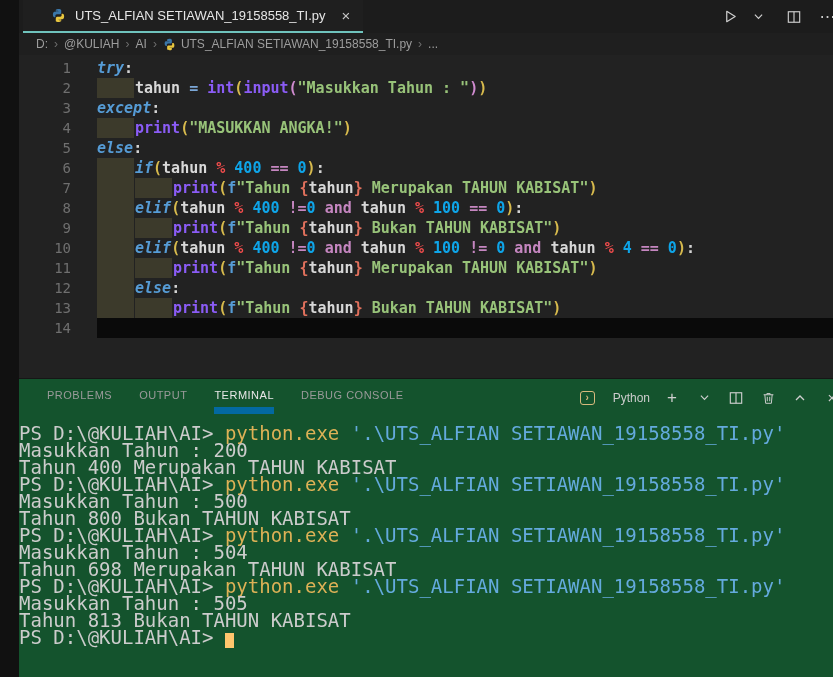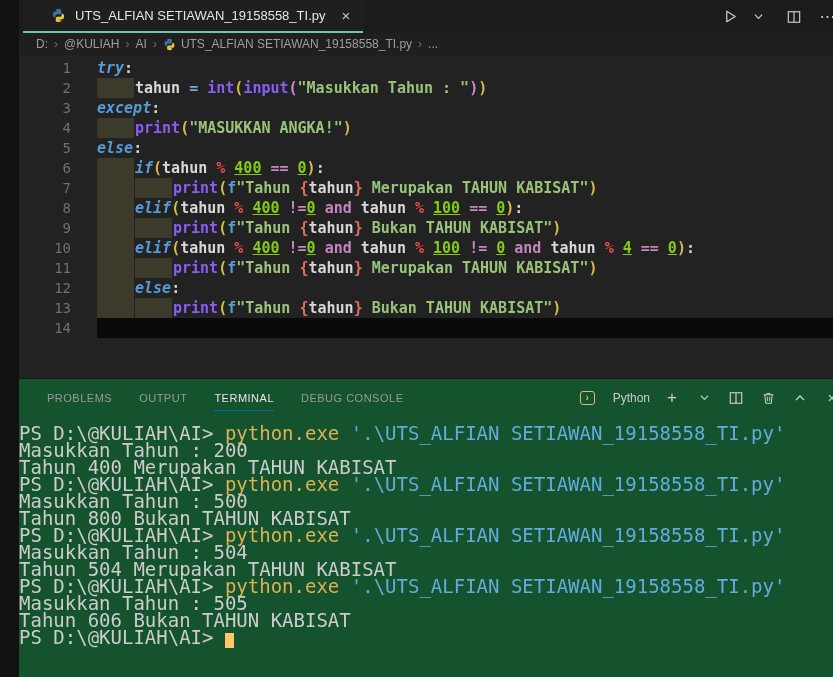--- a/index.html
+++ b/index.html
@@ -42,33 +42,33 @@
   .ind{ display:inline-block; width:37px; height:20px; background:#3c3a2b; vertical-align:top; margin-right:1px; }
   .tok.kw { color:#569cd6; font-style:italic; }
   .tok.fn { color:#8b5cf6; }
   .tok.fpx{ color:#569cd6; }
   .tok.var{ color:#d8d8d8; }
   .tok.pln{ color:#d4d4d4; }
   .tok.asn{ color:#7ba7d7; }
   .tok.cmp{ color:#c586c0; }
   .tok.and{ color:#c586c0;text-align:center; }
   .tok.pct{ color:#f14c4c; }
-  .tok.num{ color:#84cc16;text-decoration:underline; }
+  .tok.num{ color:#0ea5e9; }
   .tok.str{ color:#98c379; }
   .tok.brc{ color:#e0705c; }
   .tok.p1 { color:#d7ba4d; }
   .tok.p2 { color:#cf8bcf; }
   .ruler-mark{ position:absolute; right:0; top:144px; width:8px; height:3px; background:#b8952e; }
 
   
   .panel{ height:299px; background:#14532d; border-top:1px solid #161616; }
   .panel-header{ height:37px; display:flex; align-items:center; padding:0 10px 0 28px; }
   .panel-tabs{ display:flex; gap:27px; }
   .panel-tab{ font-size:11px; letter-spacing:.5px; color:#9a9a9a; padding:8px 0 6px 0; border-bottom:1px solid transparent; cursor:pointer; }
-  .panel-tab.active{ color:#e7e7e7; border-bottom:1px solid #0369a1; }
+  .panel-tab.active{ color:#e7e7e7; border-bottom:7px solid #0369a1; }
   .panel-actions{ margin-left:auto; display:flex; align-items:center; gap:12px; }
   .shell-picker{ display:flex; align-items:center; gap:6px; cursor:pointer; }
   .term-badge{
     display:flex; align-items:center; justify-content:center;
     width:15px; height:14px; border:1px solid #d7ba7d; border-radius:3px;
     color:#d7ba7d; font-size:10px; line-height:1; font-weight:bold;
   }
   .shell-label{ font-size:12px; color:#cccccc;padding-left:12px; }
   .plus-glyph{ font-size:17px; font-weight:normal; color:#cfcfcf; }
   .x-glyph{ font-size:15px; color:#cfcfcf; }
@@ -214,21 +214,21 @@
     </div>
     <div class="terminal" id="terminal-lines">
         <div class="t-line"><span class="seg prompt">PS D:\@KULIAH\AI&gt; </span><span class="seg cmd">python.exe</span><span class="seg plain"> </span><span class="seg arg">'.\UTS_ALFIAN SETIAWAN_19158558_TI.py'</span></div>
         <div class="t-line"><span class="seg plain">Masukkan Tahun : 200</span></div>
         <div class="t-line"><span class="seg plain">Tahun 400 Merupakan TAHUN KABISAT</span></div>
         <div class="t-line"><span class="seg prompt">PS D:\@KULIAH\AI&gt; </span><span class="seg cmd">python.exe</span><span class="seg plain"> </span><span class="seg arg">'.\UTS_ALFIAN SETIAWAN_19158558_TI.py'</span></div>
         <div class="t-line"><span class="seg plain">Masukkan Tahun : 500</span></div>
         <div class="t-line"><span class="seg plain">Tahun 800 Bukan TAHUN KABISAT</span></div>
         <div class="t-line"><span class="seg prompt">PS D:\@KULIAH\AI&gt; </span><span class="seg cmd">python.exe</span><span class="seg plain"> </span><span class="seg arg">'.\UTS_ALFIAN SETIAWAN_19158558_TI.py'</span></div>
         <div class="t-line"><span class="seg plain">Masukkan Tahun : 504</span></div>
-        <div class="t-line"><span class="seg plain">Tahun 504 Merupakan TAHUN KABISAT</span></div>
+        <div class="t-line"><span class="seg plain">Tahun 698 Merupakan TAHUN KABISAT</span></div>
         <div class="t-line"><span class="seg prompt">PS D:\@KULIAH\AI&gt; </span><span class="seg cmd">python.exe</span><span class="seg plain"> </span><span class="seg arg">'.\UTS_ALFIAN SETIAWAN_19158558_TI.py'</span></div>
         <div class="t-line"><span class="seg plain">Masukkan Tahun : 505</span></div>
-        <div class="t-line"><span class="seg plain">Tahun 606 Bukan TAHUN KABISAT</span></div>
+        <div class="t-line"><span class="seg plain">Tahun 813 Bukan TAHUN KABISAT</span></div>
         <div class="t-line"><span class="seg prompt">PS D:\@KULIAH\AI&gt; </span><span class="seg cursor"></span></div>
       </div>
   </div>
 
 </div>
 
 </body></html>

